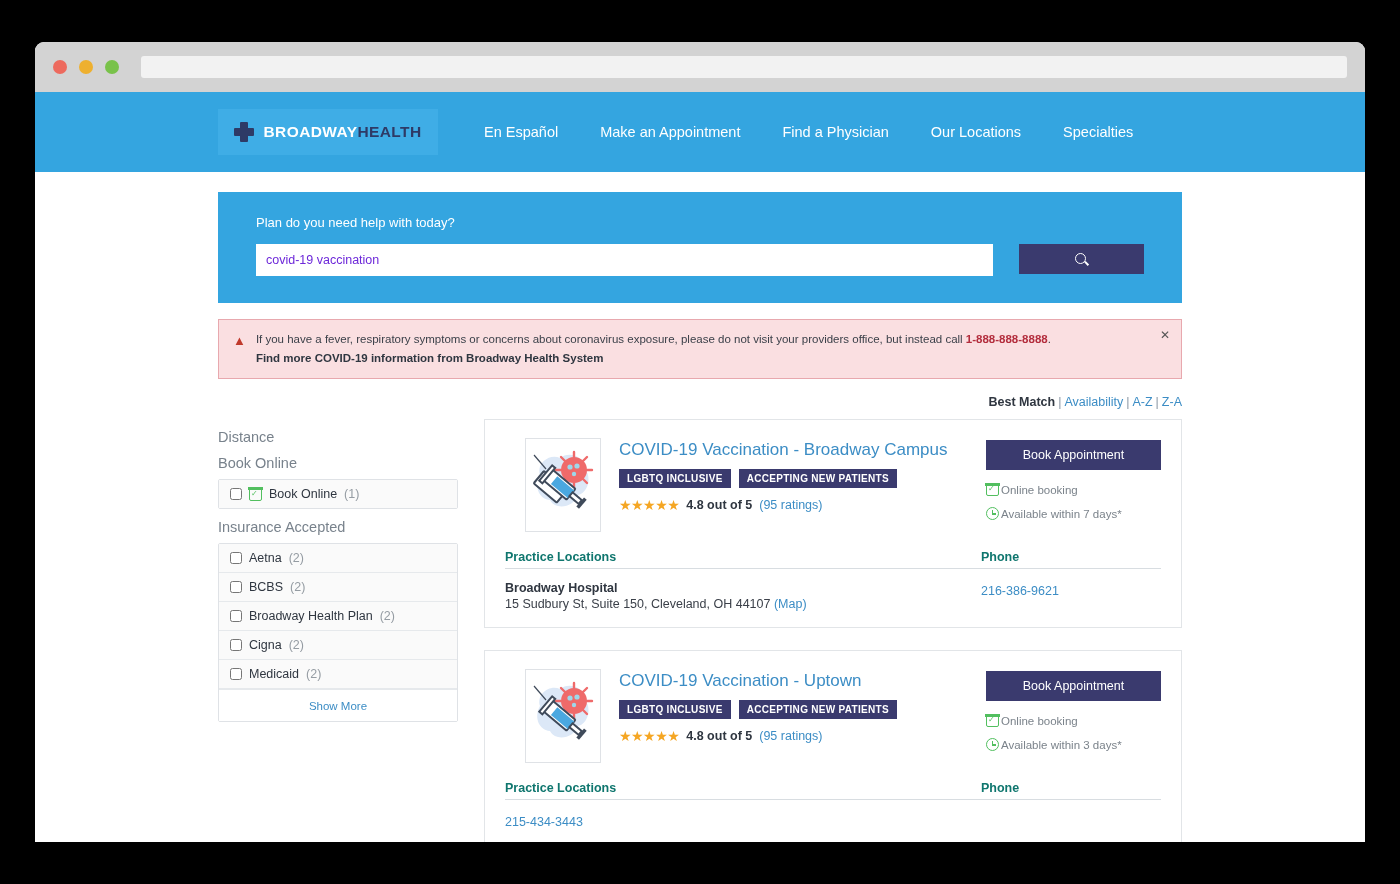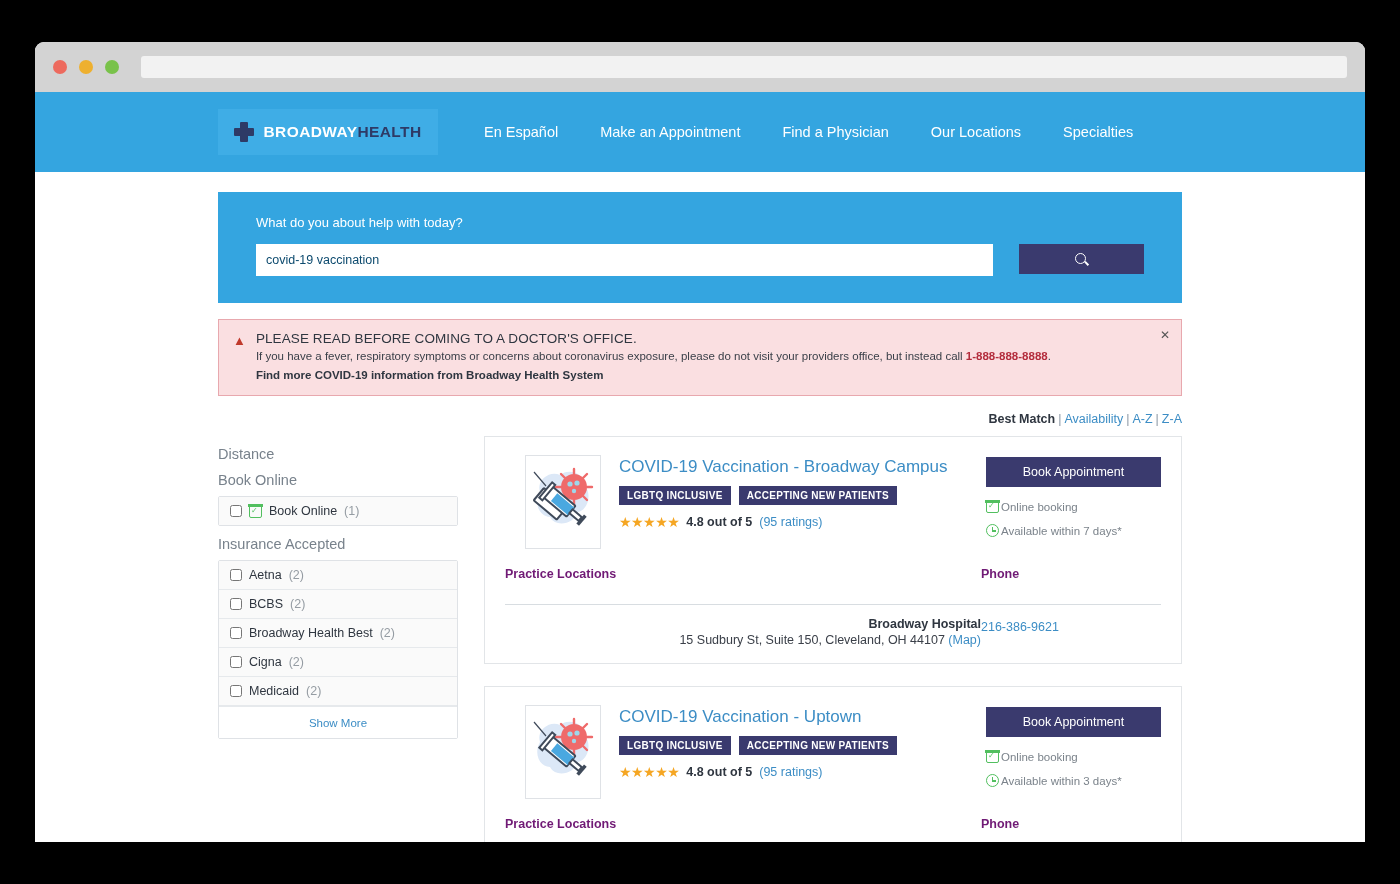--- a/index.html
+++ b/index.html
@@ -83,21 +83,21 @@
     background: #34a5e0;
     padding: 23px 38px 27px 38px;
   }
   .search-panel .prompt {
     color: #ffffff; font-size: 13px; margin-bottom: 14px;
   }
   .search-row { display: flex; align-items: stretch; gap: 26px; }
   .search-input {
     flex: 1; height: 30px;
     border: none; background: #ffffff;
-    font-size: 12.5px; color: #0c4a6e;
+    font-size: 12.5px; color: #6d28d9;
     padding: 16px 10px;
     font-family: "Liberation Sans", sans-serif;
   }
   .search-btn {
     width: 125px; height: 30px;
     background: #3a3a6e;
     border: none; cursor: pointer;
     display: flex; align-items: center; justify-content: center;
   }
   .mag { width: 13px; height: 13px; position: relative; display: inline-block; }
@@ -262,27 +262,27 @@
     width: 1.4px; height: 4px; background: #52bf5f;
   }
   .clock-icon::after {
     content: ""; position: absolute; left: 5px; top: 5px;
     width: 3.5px; height: 1.4px; background: #52bf5f;
   }
 
   .locations { margin-top: 18px; }
   .loc-head {
     display: flex; border-bottom: 1px solid #d8dde1;
-    padding-bottom: 23px;
-    font-size: 12.5px; font-weight: bold; color: #701a75;
+    padding-bottom: 4px;
+    font-size: 12.5px; font-weight: bold; color: #0f766e;
   }
   .loc-head .c1 { flex: 1; }
   .loc-head .c2 { width: 180px; }
   .loc-row { display: flex; padding: 12px 0 16px 0; }
-  .loc-row .c1 { flex: 1; text-align: right; }
+  .loc-row .c1 { flex: 1; }
   .loc-row .c2 { width: 180px; }
   .loc-name { font-size: 12.5px; font-weight: bold; color: #2f3640; margin-bottom: 2px; }
   .loc-addr { font-size: 12.5px; color: #3b4049; }
   .loc-addr a { color: #3c8dc5; text-decoration: none; }
   .loc-phone { font-size: 12.5px; color: #3c8dc5; text-decoration: none; }
 </style>
 </head>
 <body>
 
 <div class="browser-window">
@@ -310,33 +310,32 @@
         <a href="#">Make an Appointment</a>
         <a href="#">Find a Physician</a>
         <a href="#">Our Locations</a>
         <a href="#">Specialties</a>
       </div>
     </div>
 
     <div class="content">
 
       <div class="search-panel">
-        <div class="prompt">What do you about help with today?</div>
+        <div class="prompt">Plan do you need help with today?</div>
         <div class="search-row">
           <input class="search-input" type="text" value="covid-19 vaccination" style="">
           <button class="search-btn">
             <span class="mag"></span>
           </button>
         </div>
       </div>
 
       <div class="alert">
         <span class="alert-icon">▲</span>
         <div class="alert-body">
-          <div class="alert-title">PLEASE READ BEFORE COMING TO A DOCTOR'S OFFICE.</div>
           <div class="alert-text"><span>If you have a fever, respiratory symptoms or concerns about coronavirus exposure, please do not visit your providers office, but instead call </span><span class="phone">1-888-888-8888</span><span>.</span></div>
           <a href="#" class="alert-link">Find more COVID-19 information from Broadway Health System</a>
         </div>
         <button class="alert-close">✕</button>
       </div>
 
       <div class="sortbar">
         <span class="active">Best Match</span><span class="sep">|</span><a href="#">Availability</a><span class="sep">|</span><a href="#">A-Z</a><span class="sep">|</span><a href="#">Z-A</a>
       </div>
 
@@ -363,21 +362,21 @@
               <span>Aetna</span>
               <span class="count">(2)</span>
             </label>
             <label class="check-row">
               <input type="checkbox" style="">
               <span>BCBS</span>
               <span class="count">(2)</span>
             </label>
             <label class="check-row">
               <input type="checkbox" style="">
-              <span>Broadway Health Best</span>
+              <span>Broadway Health Plan</span>
               <span class="count">(2)</span>
             </label>
             <label class="check-row">
               <input type="checkbox" style="">
               <span>Cigna</span>
               <span class="count">(2)</span>
             </label>
             <label class="check-row">
               <input type="checkbox" style="">
               <span>Medicaid</span>

